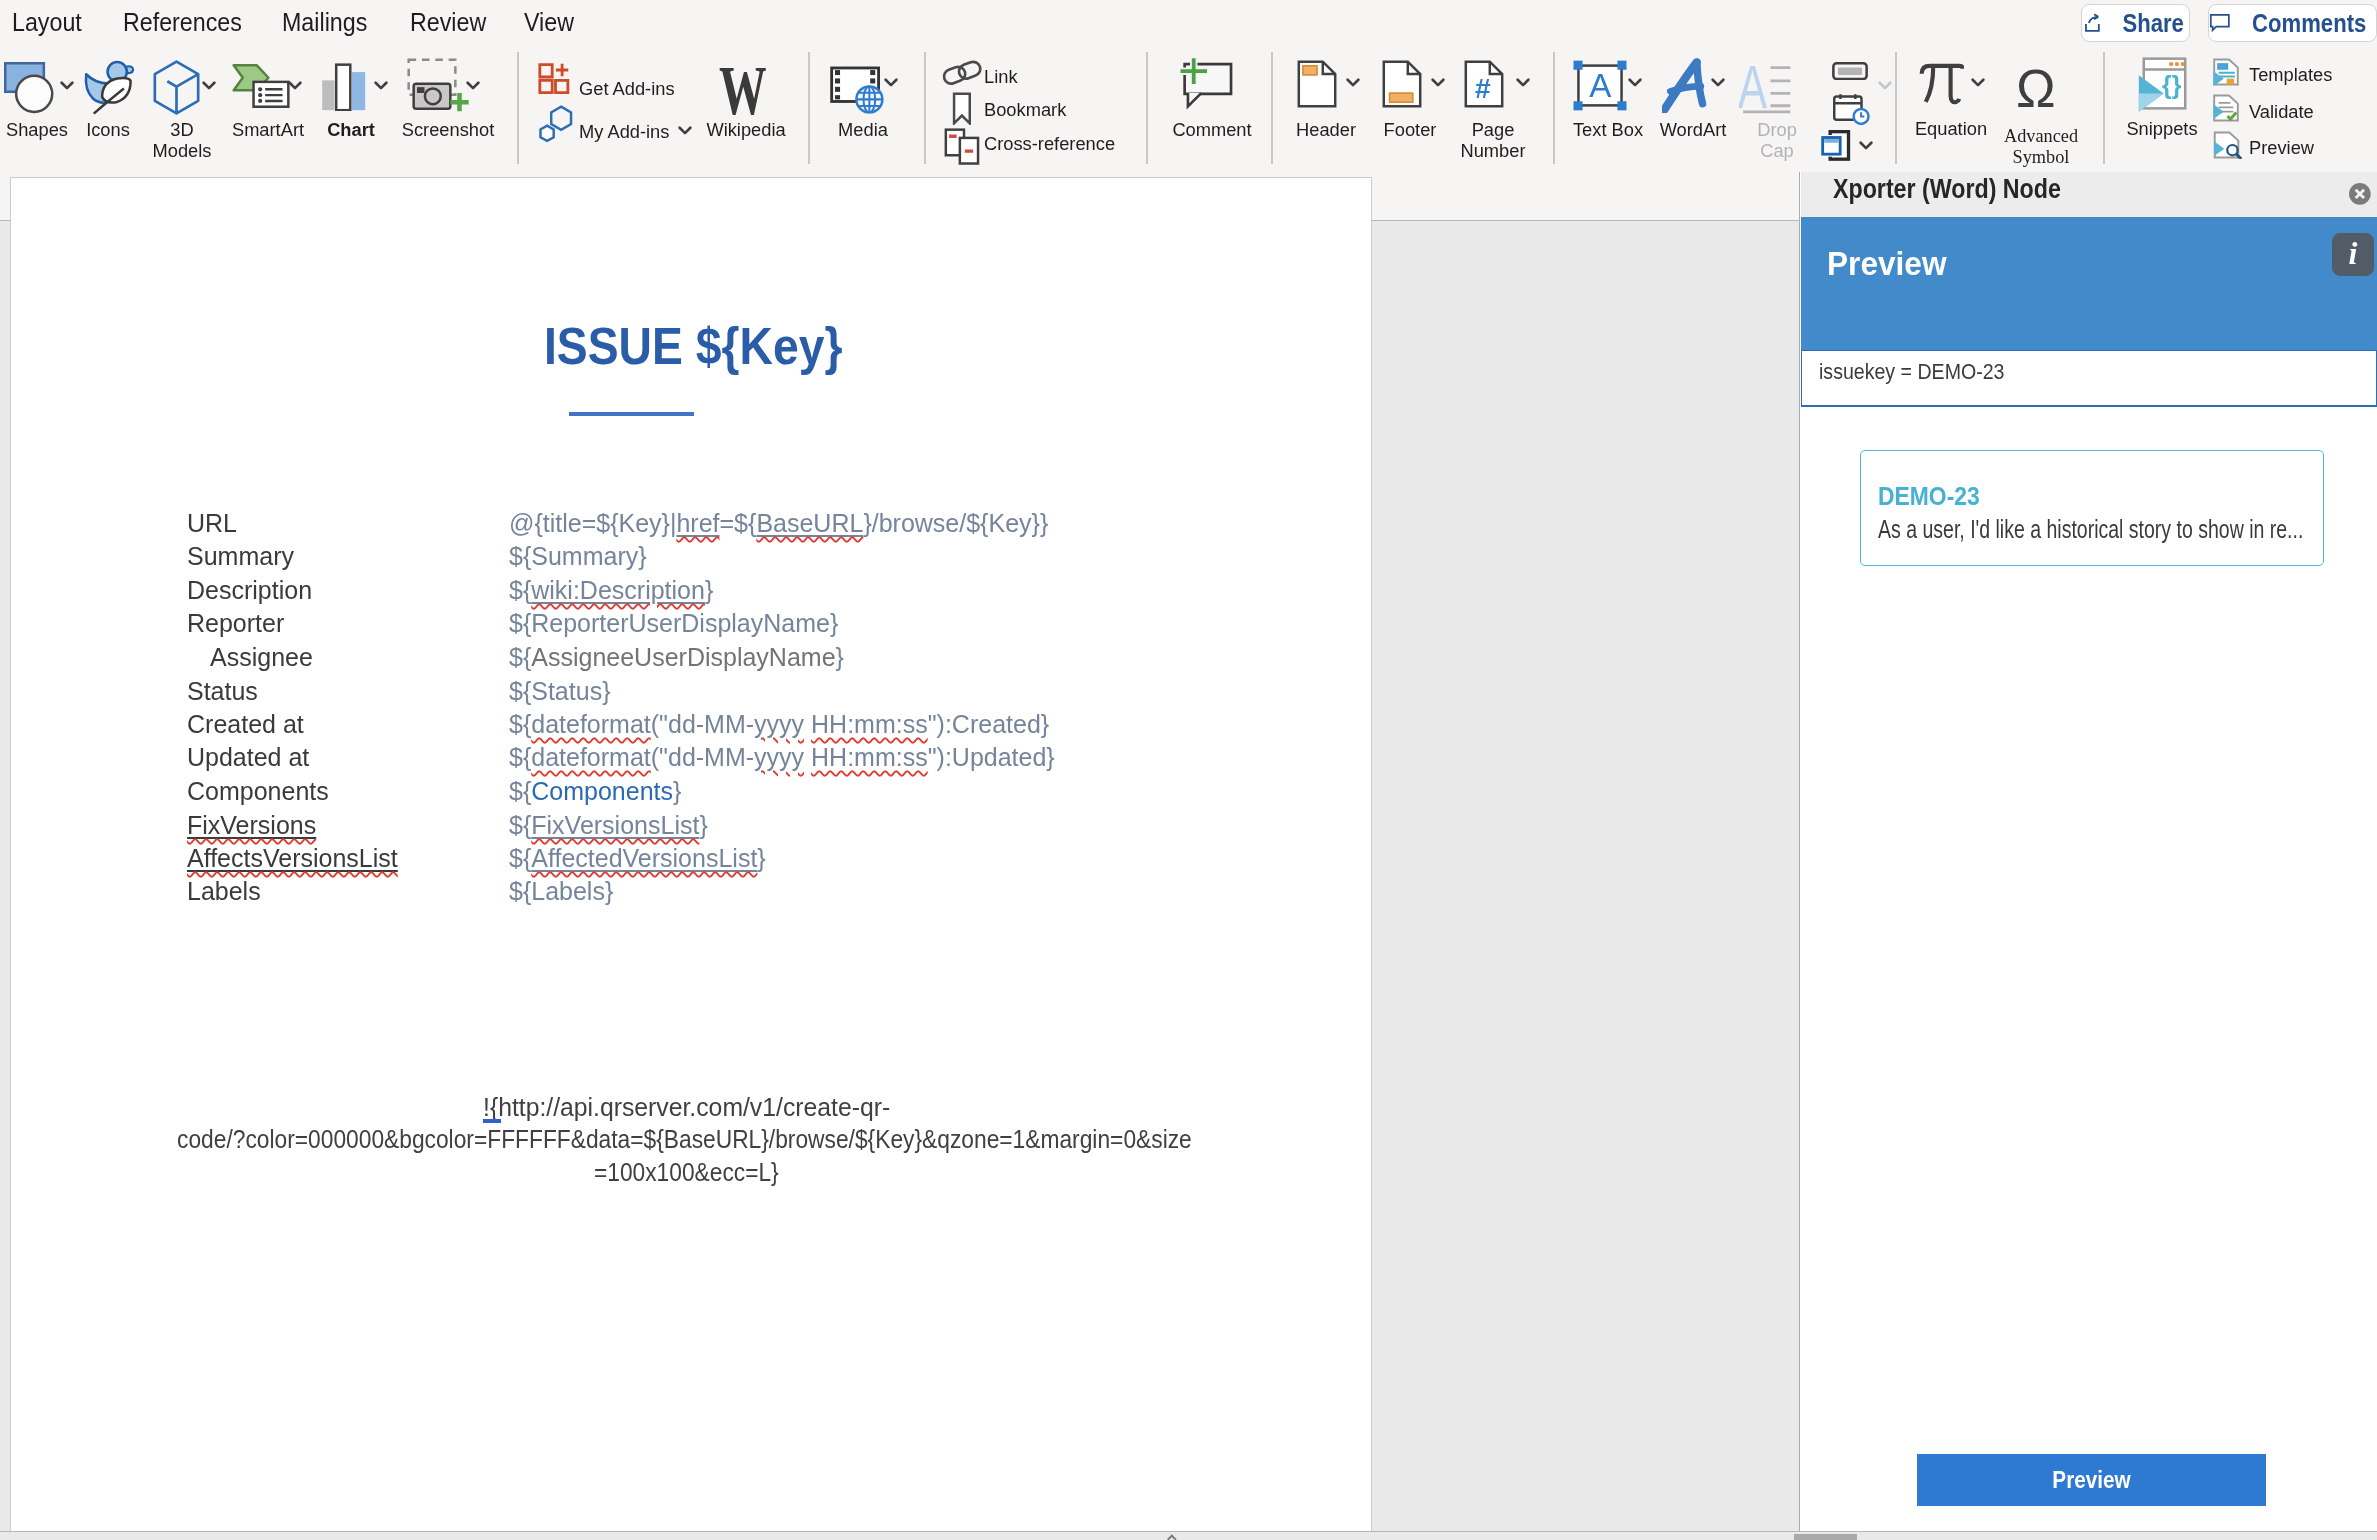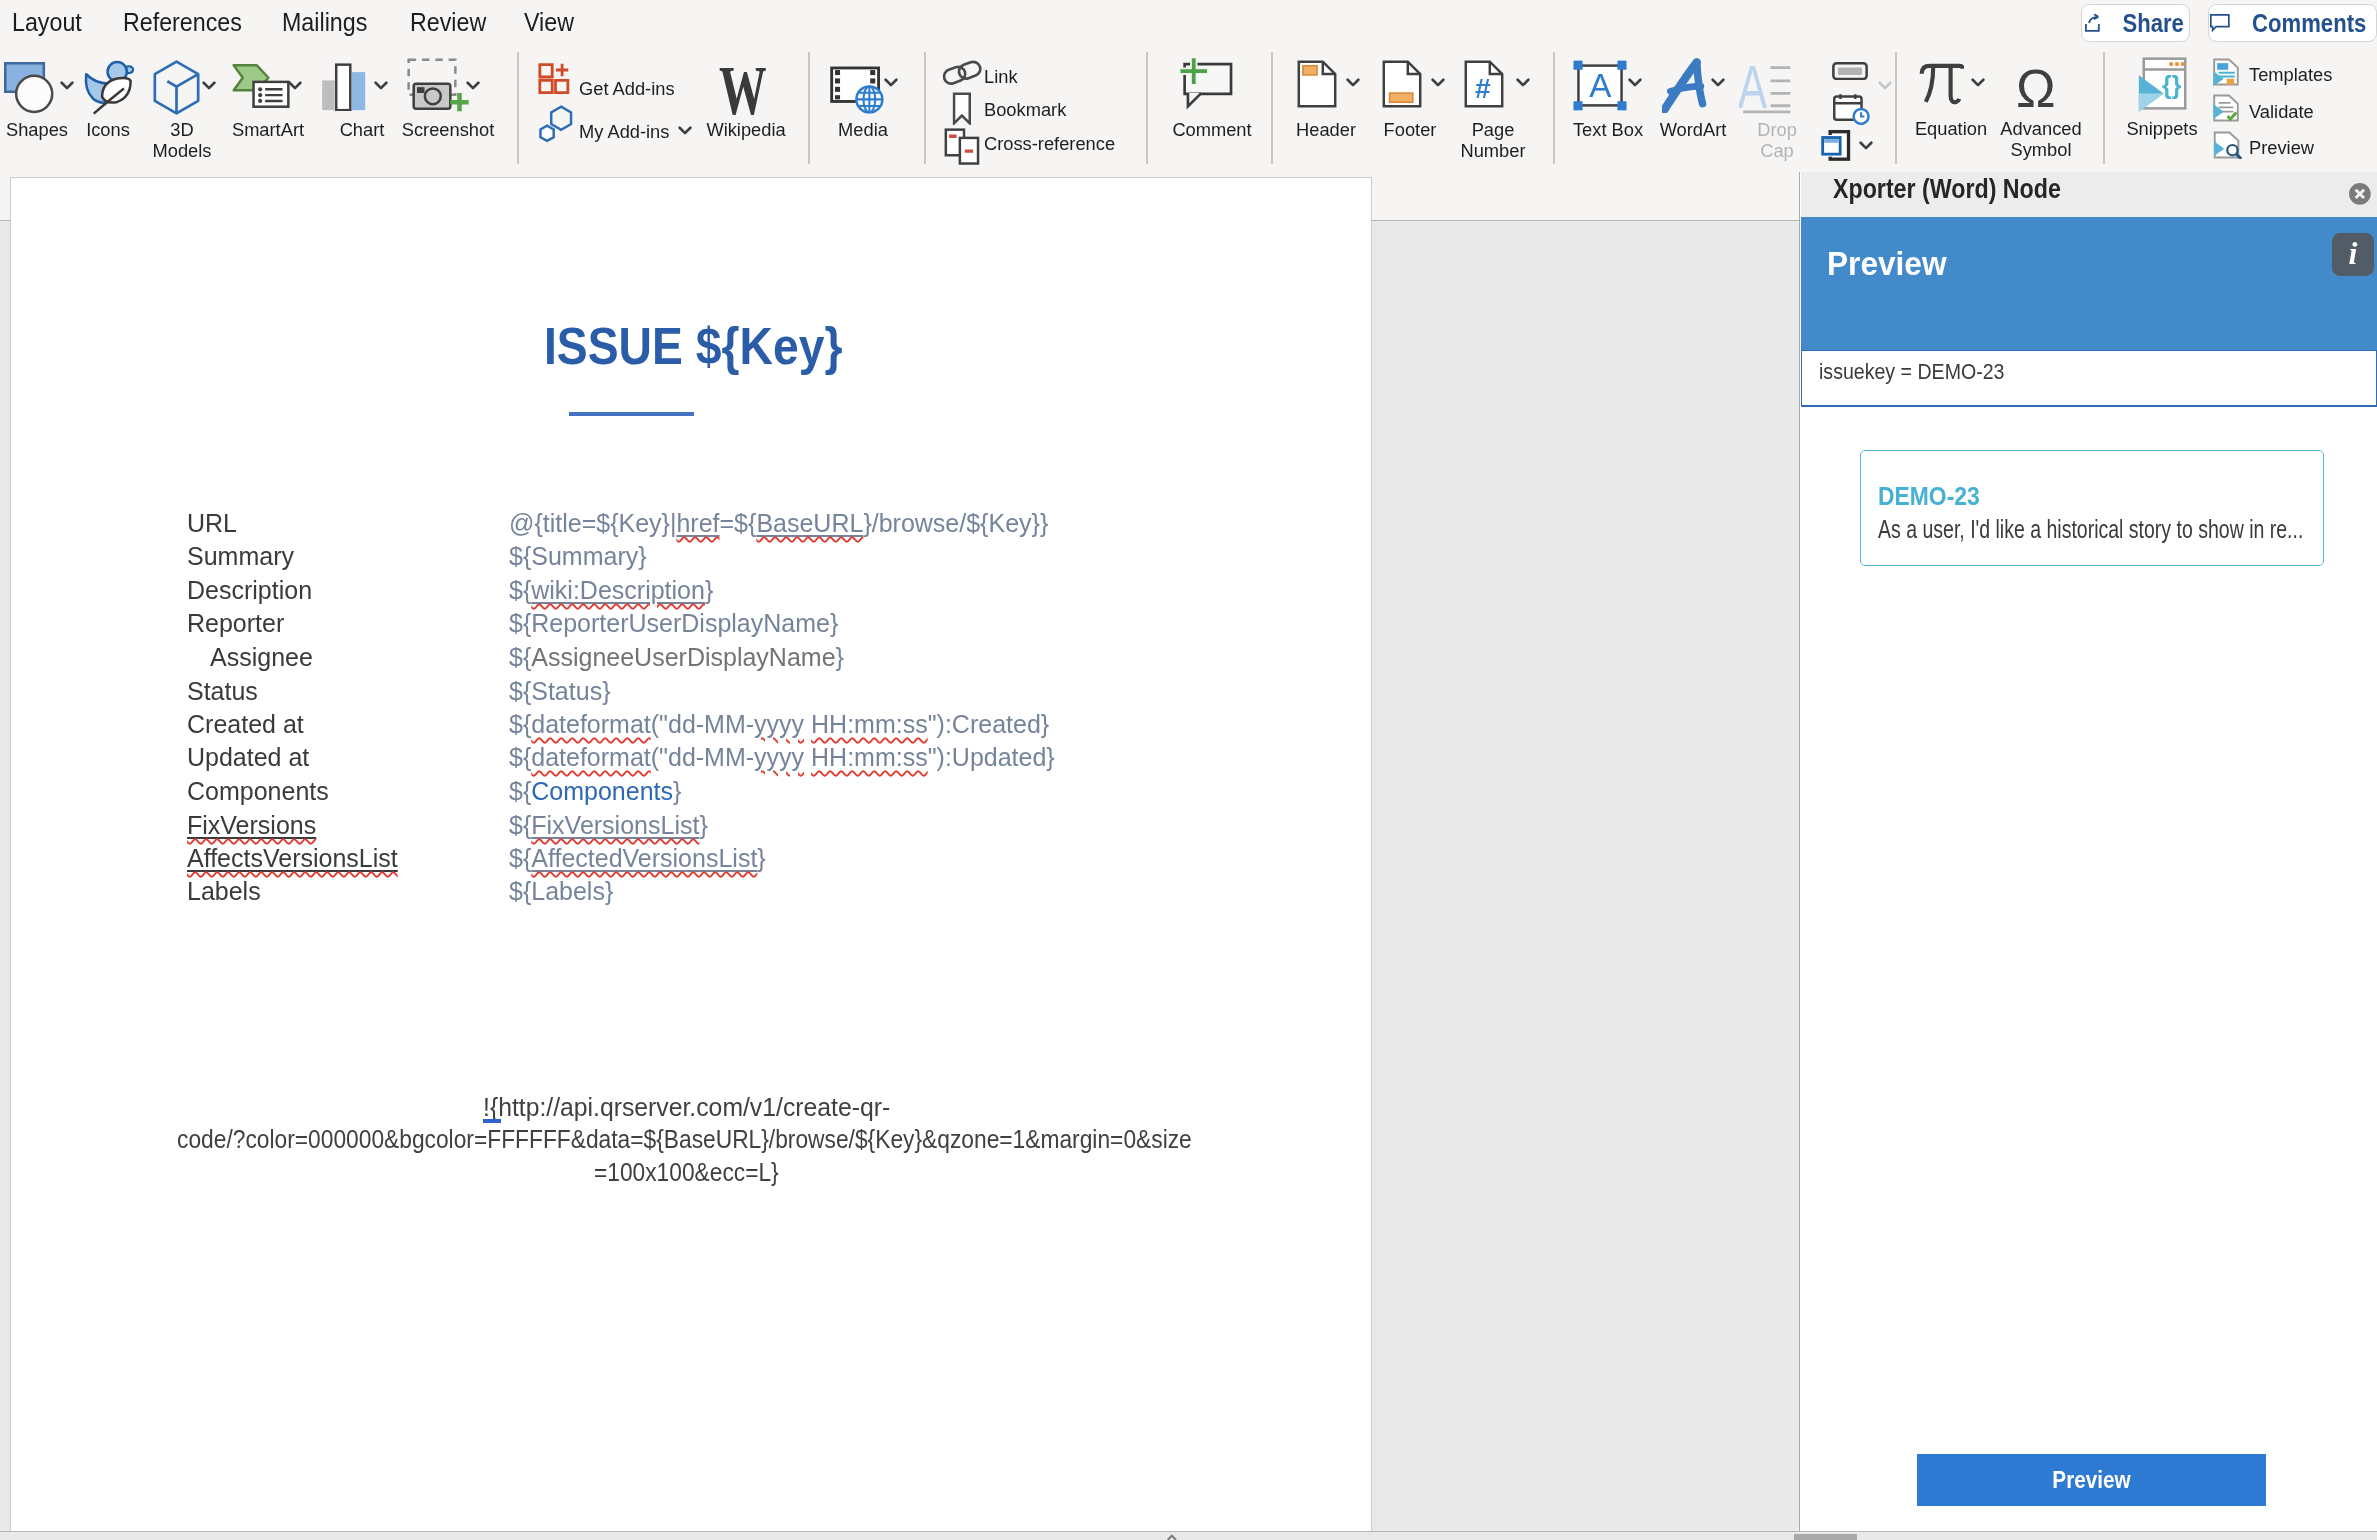--- a/index.html
+++ b/index.html
@@ -65,38 +65,38 @@
   <div class="sep" style="left:924px;"></div>
   <div class="sep" style="left:1146px;"></div>
   <div class="sep" style="left:1271px;"></div>
   <div class="sep" style="left:1553px;"></div>
   <div class="sep" style="left:1895px;"></div>
   <div class="sep" style="left:2103px;"></div>
   <div class="lbl" style="left:37px; top:119px;">Shapes</div>
   <div class="lbl" style="left:108px; top:119px;">Icons</div>
   <div class="lbl" style="left:182px; top:119px;">3D<br>Models</div>
   <div class="lbl" style="left:268px; top:119px;">SmartArt</div>
-  <div class="lbl" style="left:362px; top:119px;">Chart</div>
+  <div class="lbl" style="left:351px; top:119px;font-weight:bold;">Chart</div>
   <div class="lbl" style="left:448px; top:119px;">Screenshot</div>
   <div class="lbl2" style="left:579px; top:78px;">Get Add-ins</div>
   <div class="lbl2" style="left:579px; top:121px;">My Add-ins</div>
   <div class="lbl" style="left:746px; top:119px;">Wikipedia</div>
   <div class="lbl" style="left:863px; top:119px;">Media</div>
   <div class="lbl2" style="left:984px; top:66px;">Link</div>
   <div class="lbl2" style="left:984px; top:99px;">Bookmark</div>
   <div class="lbl2" style="left:984px; top:133px;">Cross-reference</div>
   <div class="lbl" style="left:1212px; top:119px;">Comment</div>
   <div class="lbl" style="left:1326px; top:119px;">Header</div>
   <div class="lbl" style="left:1410px; top:119px;">Footer</div>
   <div class="lbl" style="left:1493px; top:119px;">Page<br>Number</div>
   <div class="lbl" style="left:1608px; top:119px;">Text Box</div>
   <div class="lbl" style="left:1693px; top:119px;">WordArt</div>
   <div class="lbl gray" style="left:1777px; top:119px;">Drop<br>Cap</div>
   <div class="lbl" style="left:1951px; top:118px;">Equation</div>
-  <div class="lbl" style="left:2041px; top:118px;">Advanced<br>Symbol</div>
+  <div class="lbl" style="left:2041px; top:126px;font-family:Liberation Serif, serif;">Advanced<br>Symbol</div>
   <div class="lbl" style="left:2162px; top:118px;">Snippets</div>
   <div class="lbl2" style="left:2249px; top:64px;">Templates</div>
   <div class="lbl2" style="left:2249px; top:101px;">Validate</div>
   <div class="lbl2" style="left:2249px; top:137px;">Preview</div>
   <div class="topbtn" style="left:2081px; width:109px;">
       <svg width="28" height="28" viewBox="0 0 24 24" fill="none" stroke="#24508f" stroke-width="1.8">
         <path d="M4 13 v7 h13 v-7"></path>
         <path d="M7 12 C8 8 12 5.5 16.5 5.8 M16.5 5.8 l-4.2 -2.6 M16.5 5.8 l-4.5 2.4"></path>
       </svg>
       <span>Share</span>

